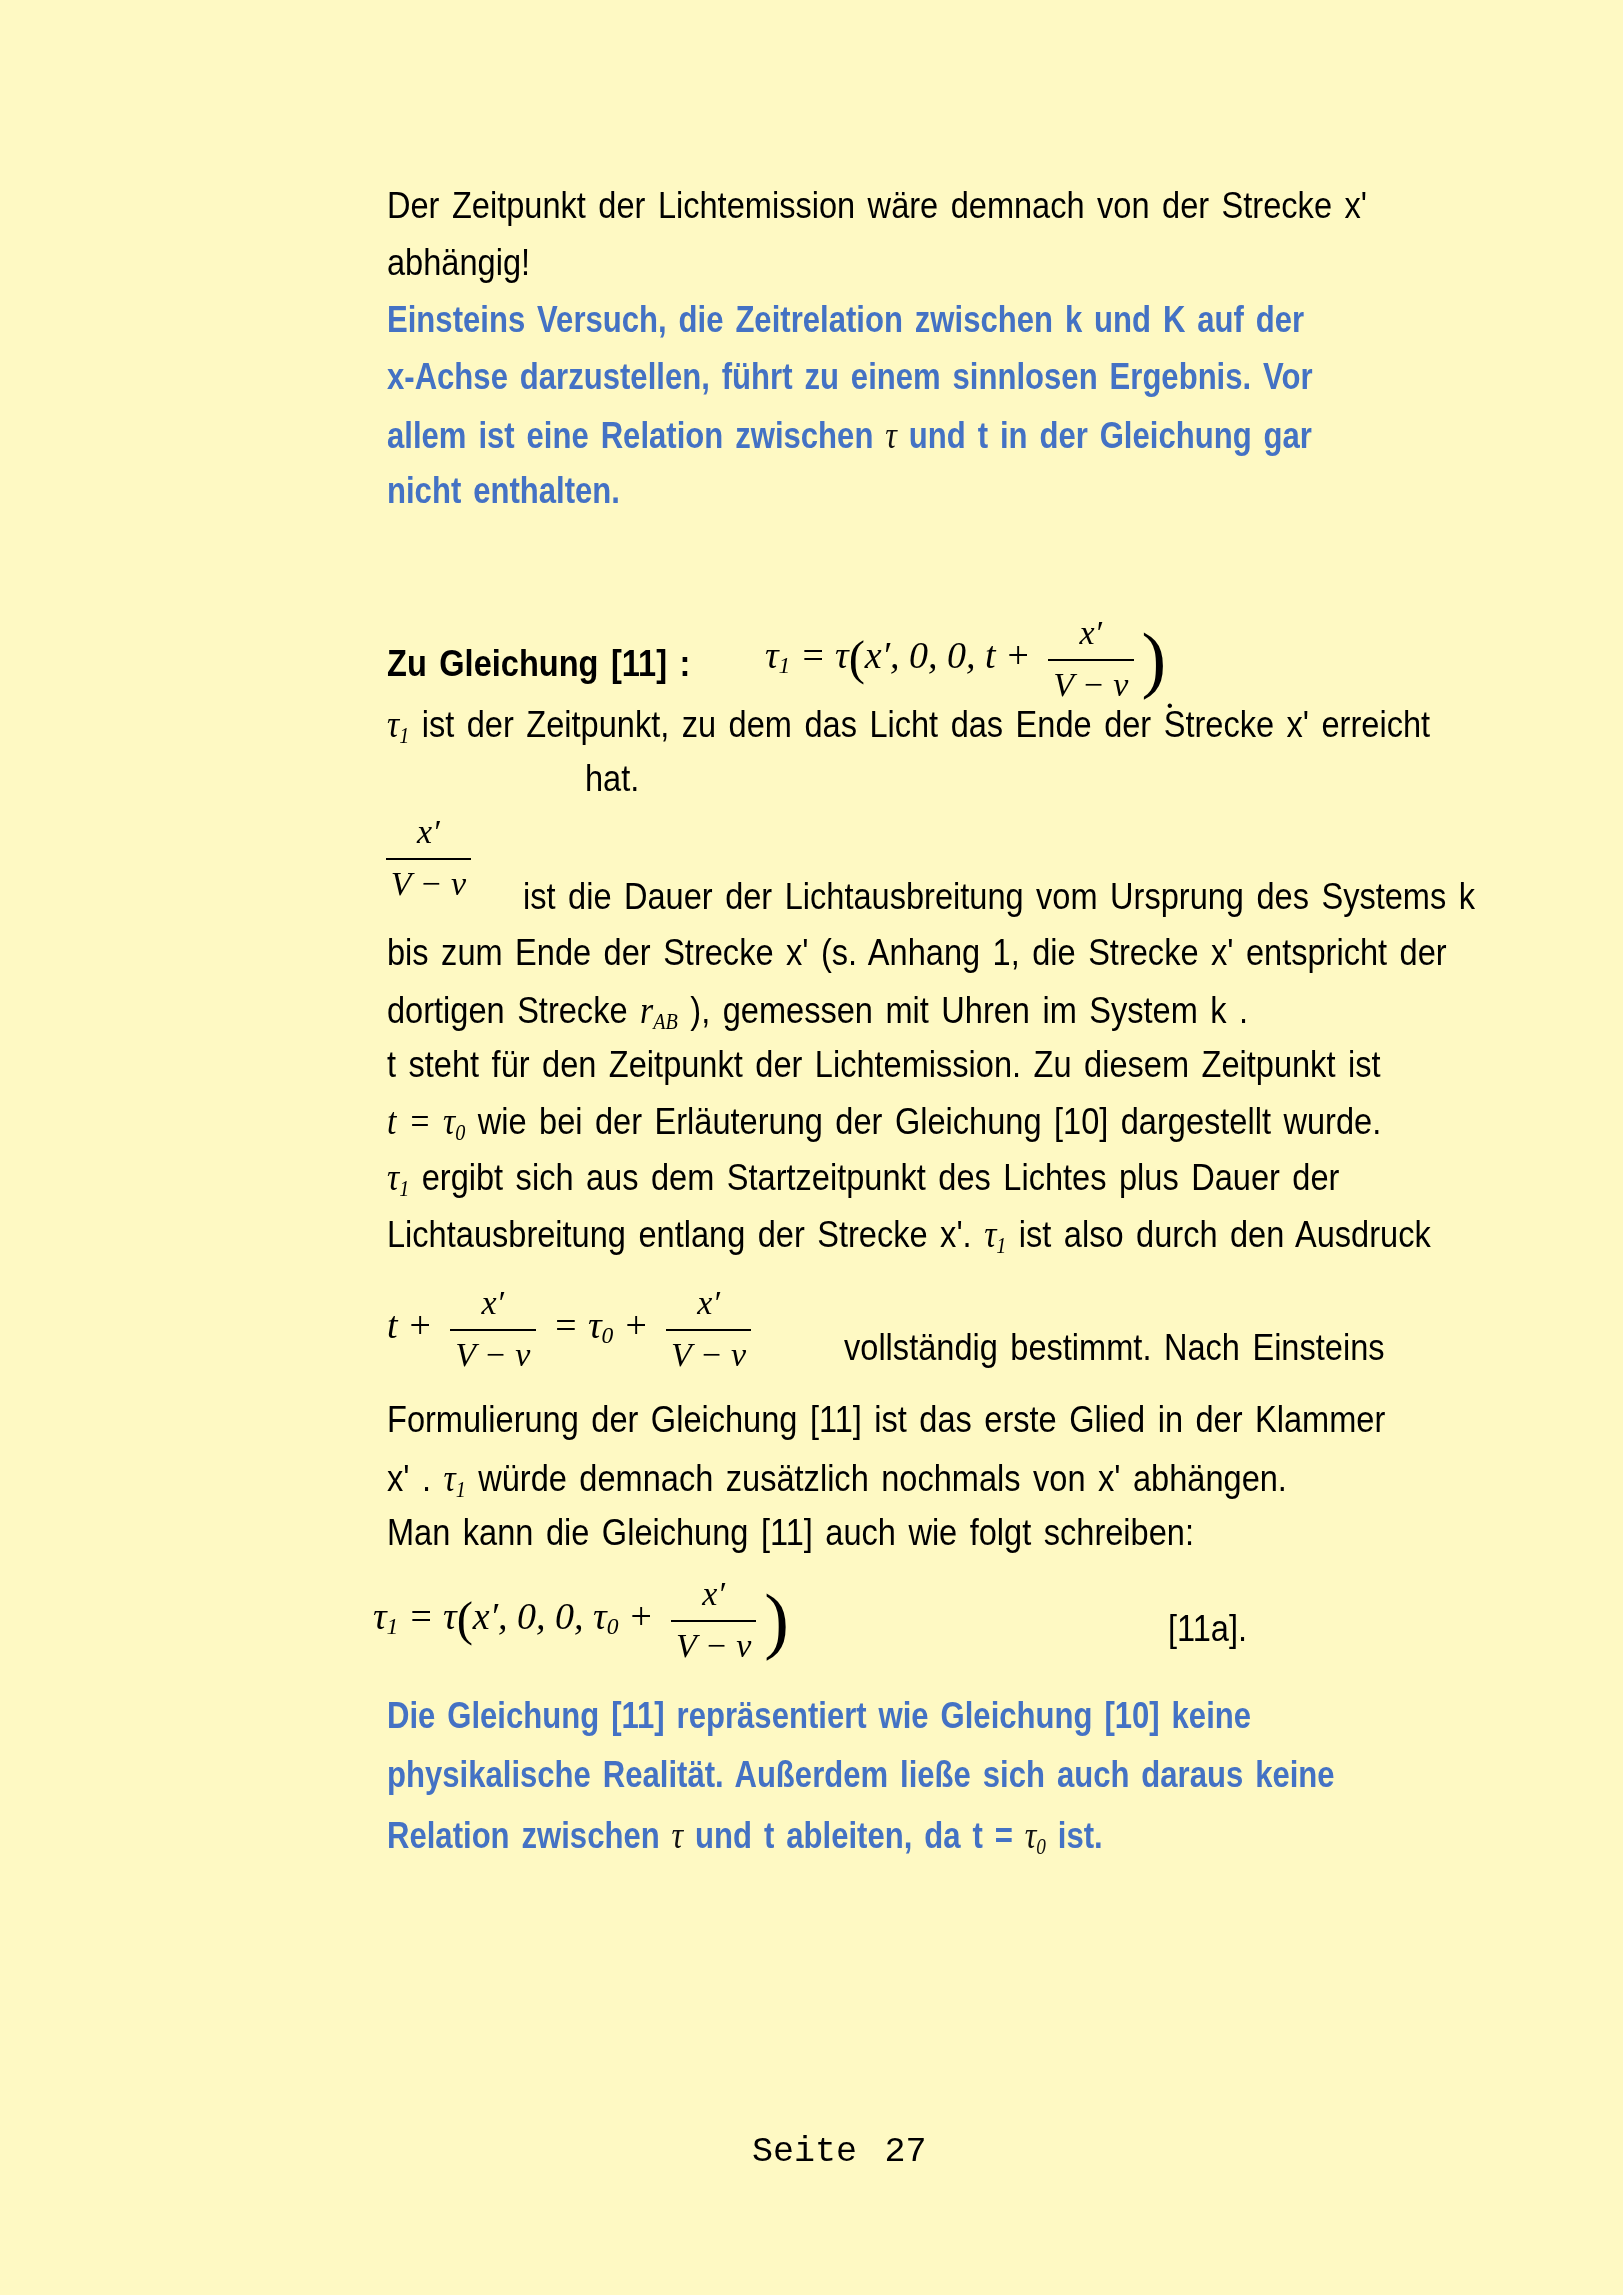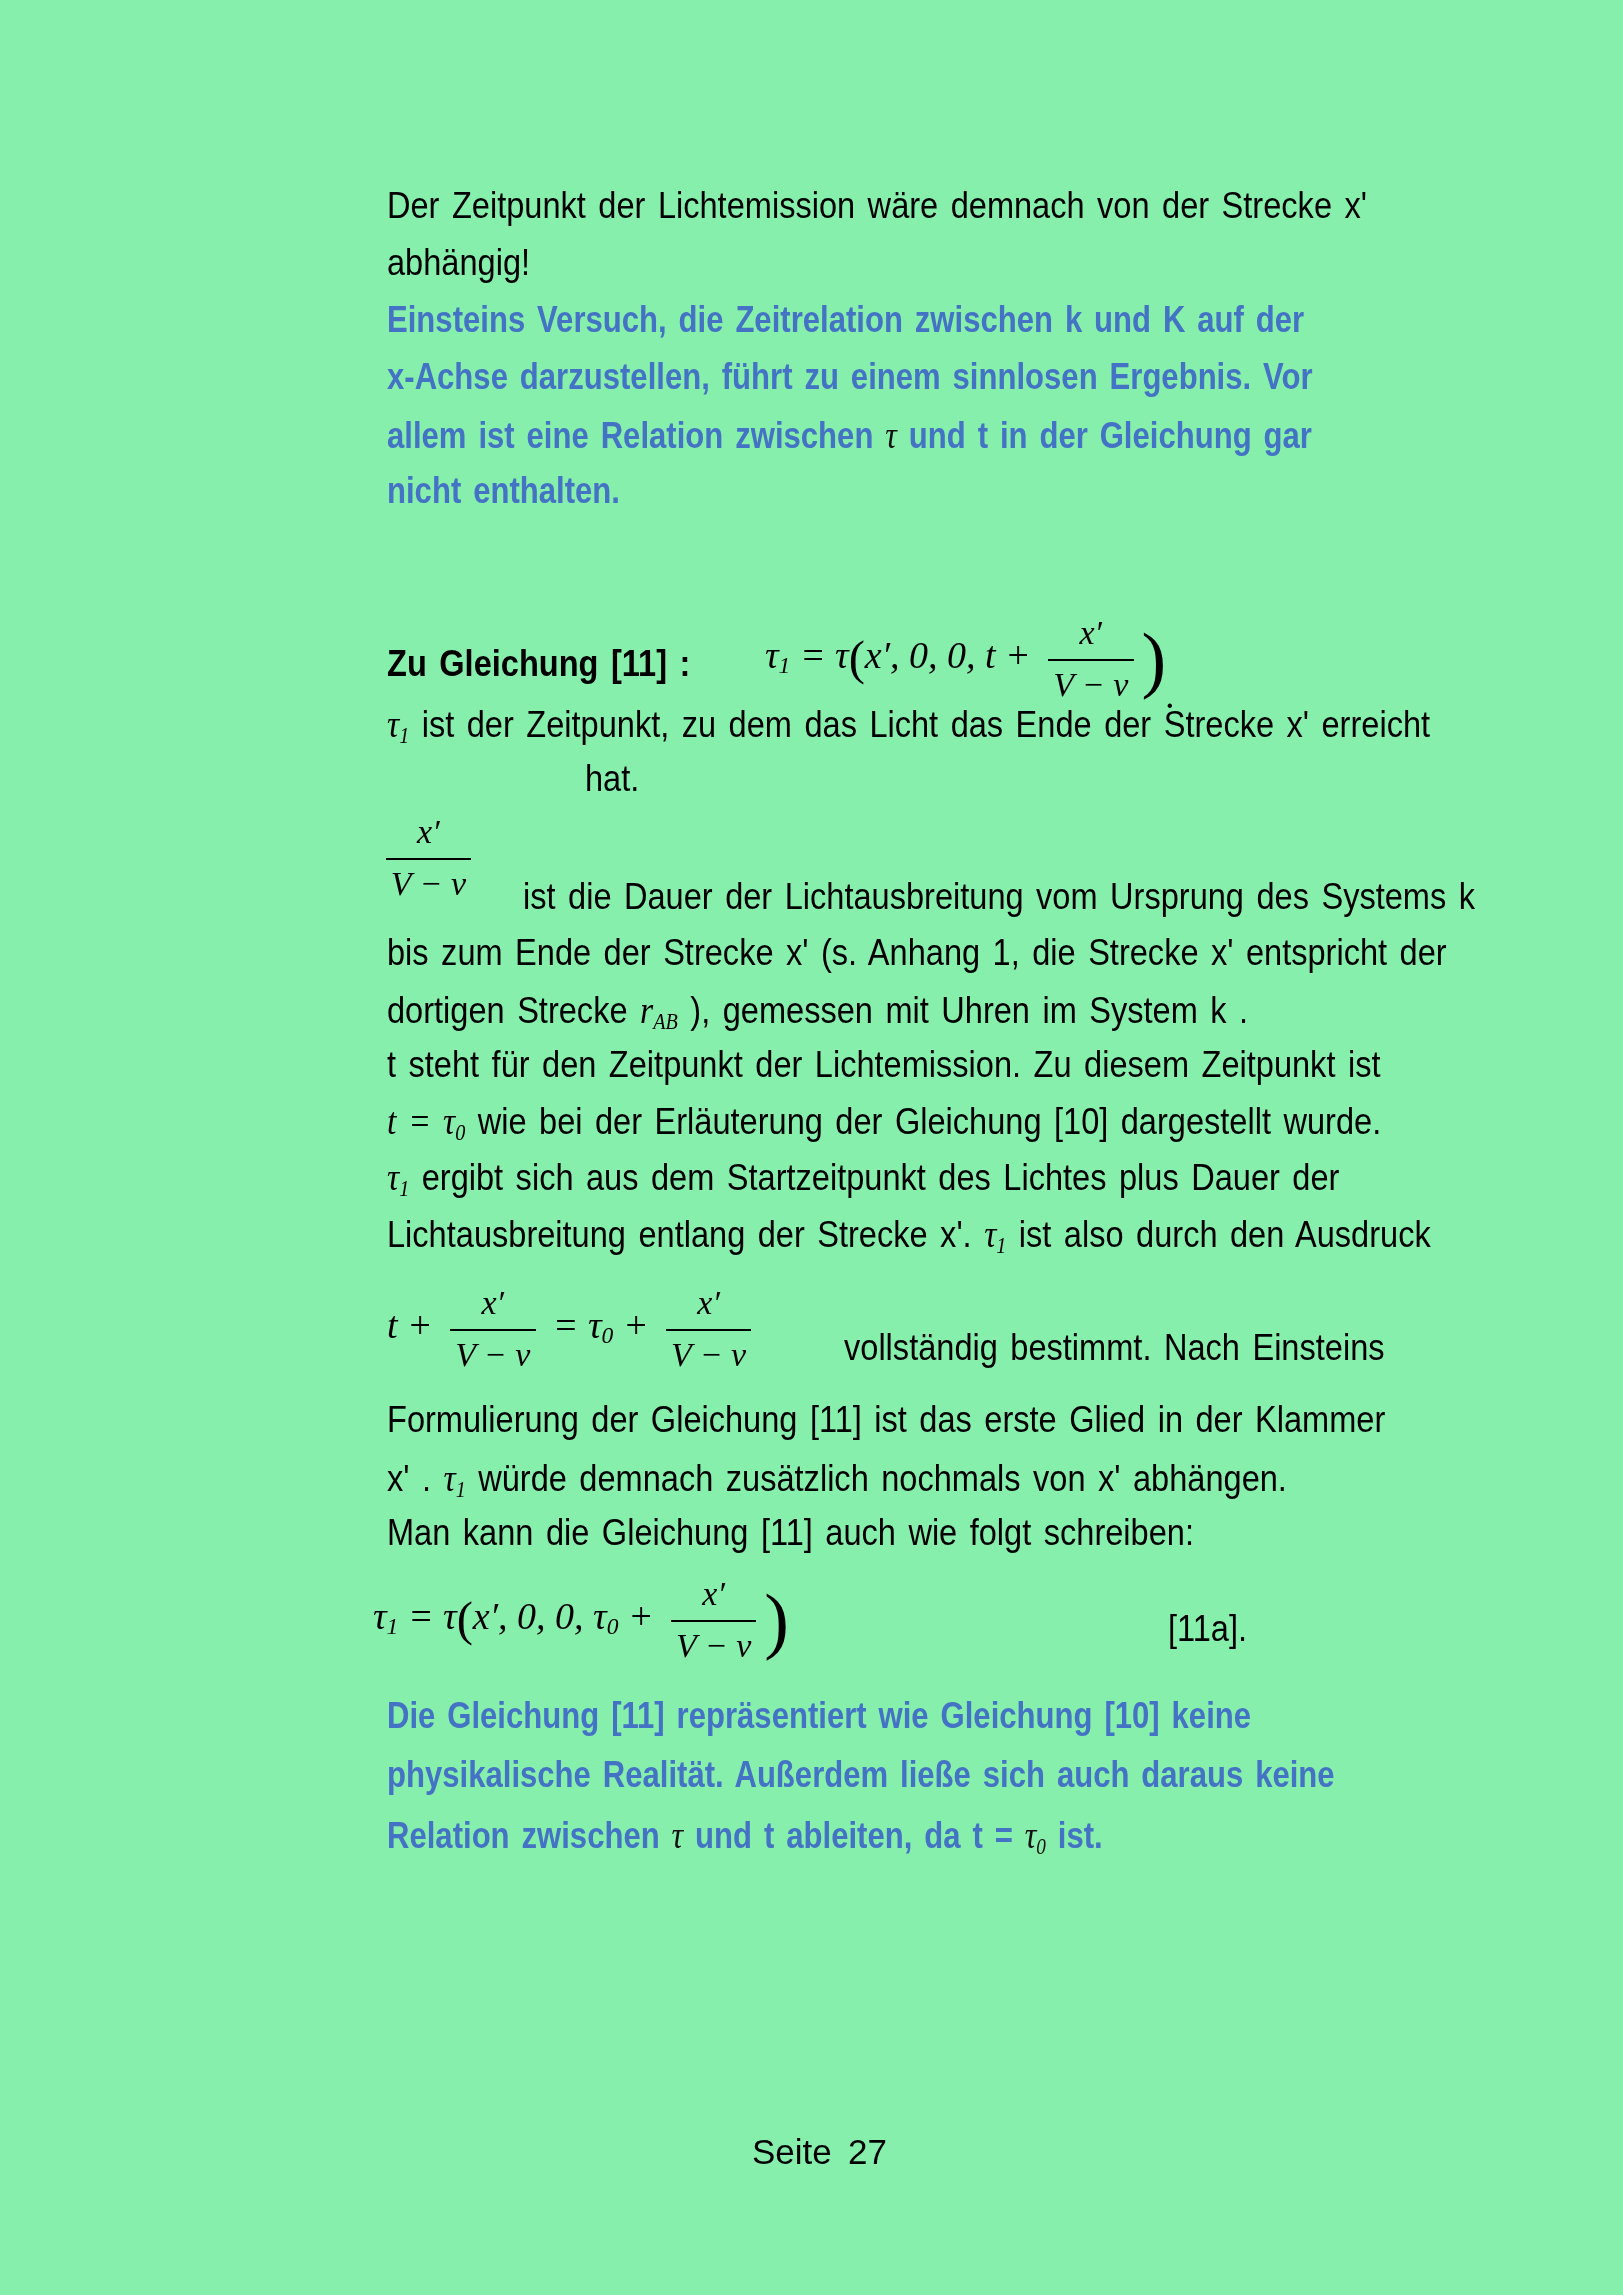--- a/index.html
+++ b/index.html
@@ -21,21 +21,21 @@
     transform:scaleX(0.88);
     transform-origin:left top;
   }
   .ln.blue{
     color:var(--blue);
     font-weight:bold;
     transform:scaleX(0.84);
   }
   .ln.bold{font-weight:bold;}
   .ln.serif{
-    font-family:Liberation Sans, sans-serif;
+    font-family:Liberation Mono, monospace;
     transform:none;
     word-spacing:6.5px;
   }
   
   .seg-t{}
   .seg-m{
     font-family:"Liberation Serif","DejaVu Serif",serif;
     font-style:italic;
     font-weight:normal;
     font-size:1.04em;
@@ -105,21 +105,21 @@
   
   .fracblock{
     position:absolute;
     font-size:34px;
   }
   .fracblock .frac{margin:0;}
 </style>
 </head>
 <body>
 
-<div id="page" style="background: #86efac;">
+<div id="page" style="background: #fef9c3;">
 
   <div class="ln" style="left:387px;top:186px;"><span class="seg-t">Der Zeitpunkt der Lichtemission wäre demnach von der Strecke  x'</span></div>
   <div class="ln" style="left:387px;top:243px;"><span class="seg-t">abhängig!</span></div>
 
   <div class="ln blue" style="left:387px;top:300px;"><span class="seg-t">Einsteins Versuch, die Zeitrelation zwischen   k  und    K  auf der</span></div>
   <div class="ln blue" style="left:387px;top:357px;"><span class="seg-t">x-Achse darzustellen, führt zu einem sinnlosen Ergebnis. Vor</span></div>
   <div class="ln blue" style="left:387px;top:414px;"><span class="seg-t">allem ist eine Relation zwischen </span><span class="seg-m">τ</span><span class="seg-t">  und  t    in der Gleichung gar</span></div>
   <div class="ln blue" style="left:387px;top:471px;"><span class="seg-t">nicht enthalten.</span></div>
 
   <div class="ln bold" style="left:387px;top:644px;"><span class="seg-t">Zu Gleichung  [11]  :</span></div>

